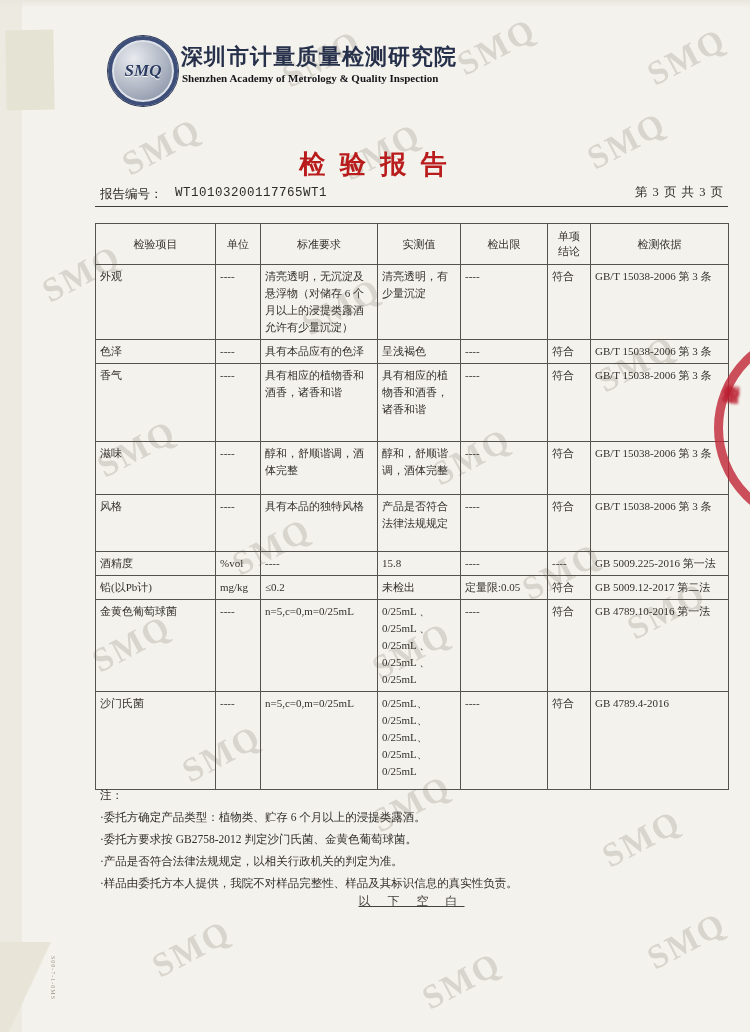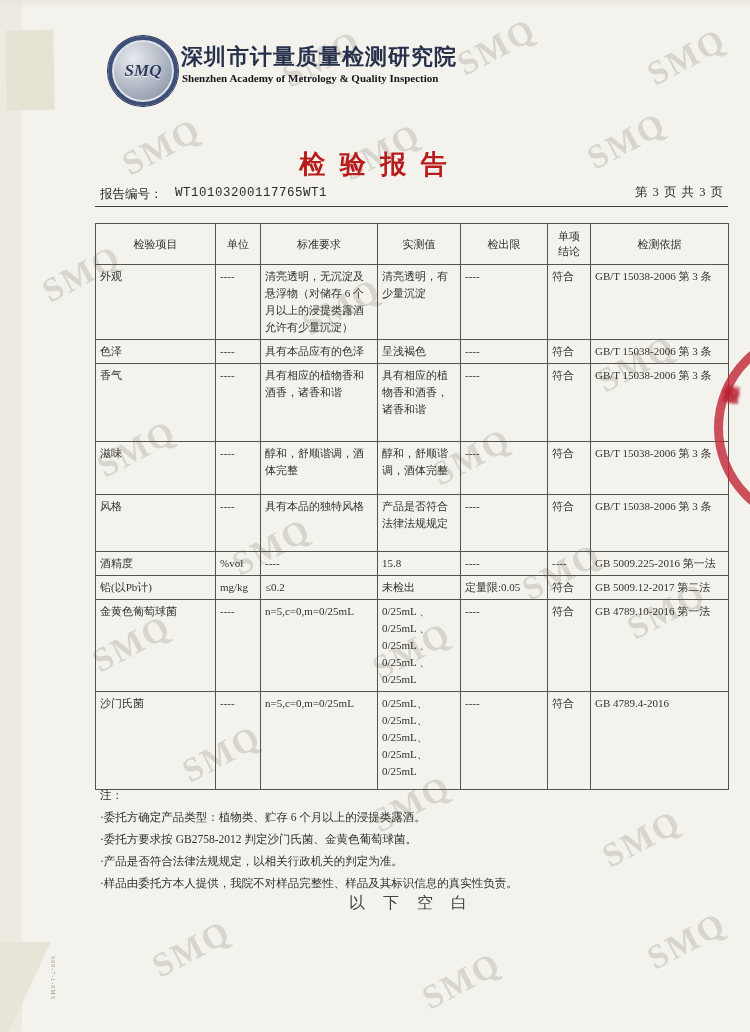--- a/index.html
+++ b/index.html
@@ -39,21 +39,21 @@
   tr.r-xiangqi td{height:71px;}
   tr.r-ziwei td{height:46px;}
   tr.r-fengge td{height:50px;}
   tr.r-jiujing td{height:17px;}
   tr.r-qian td{height:15px;}
   tr.r-jinhuang td{height:85px;}
   tr.r-shamen td{height:91px;}
 
   
   .notes{position:absolute;left:100px;top:784px;width:620px;font-size:11.5px;line-height:22px;color:#33312c;}
-  .blank-note{position:absolute;left:95px;top:893px;width:633px;text-align:center;font-size:16px;letter-spacing:7px;color:#45433d;}
+  .blank-note{position:absolute;left:95px;top:893px;width:633px;text-align:center;font-size:12px;letter-spacing:7px;color:#45433d;text-decoration:underline;}
 
   .side-code{position:absolute;left:50px;top:956px;writing-mode:vertical-rl;font-size:6px;color:#9a9488;letter-spacing:1px;}
 
   
   .stamp-ring{position:absolute;left:714px;top:328px;width:182px;height:182px;border-radius:50%;border:9px solid rgba(193,38,55,0.8);filter:blur(0.6px);}
   .stamp-glyphs{position:absolute;left:720px;top:372px;width:24px;font-size:17px;line-height:19px;color:rgba(185,30,48,0.55);writing-mode:vertical-rl;filter:blur(1px);transform:rotate(8deg);font-weight:bold;}
 </style>
 </head>
 <body>
 

